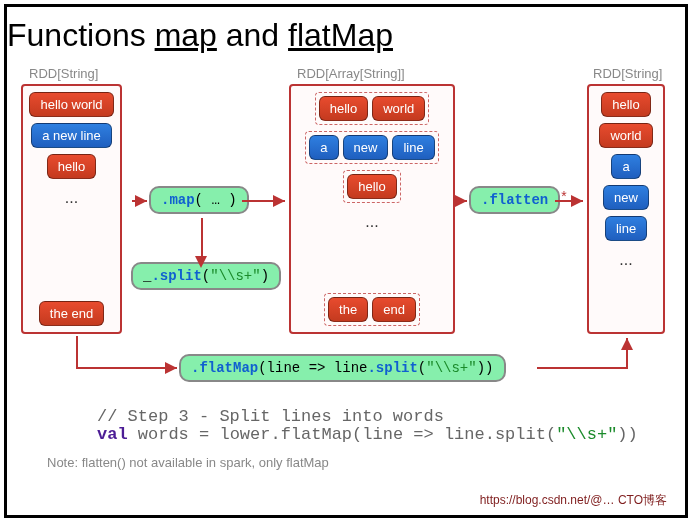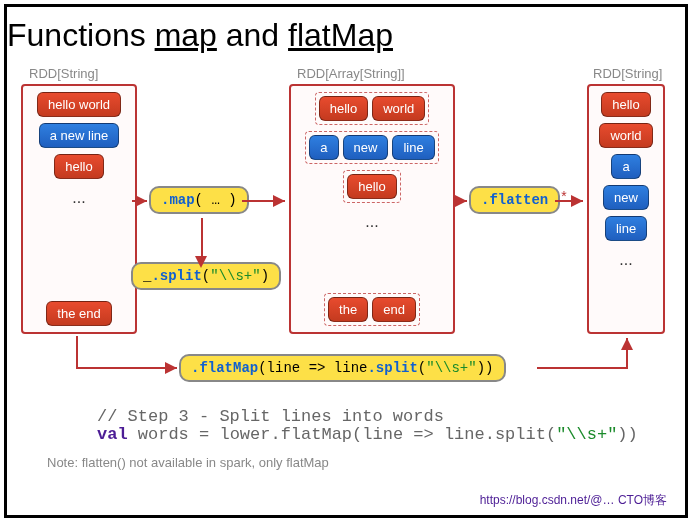--- a/index.html
+++ b/index.html
@@ -59,21 +59,21 @@
   .red { background: linear-gradient(#e84b2e,#c43a1f); }
   .blue { background: linear-gradient(#2f7fe0,#1f5fbf); }
   .dots { color:#333; font-size:16px; padding:4px 0; }
   .group-row {
     display:flex; gap:4px; padding:3px; border:1px dashed #c66; border-radius:4px;
   }
   .codebox {
     position:absolute;
     border:2px solid #888;
     border-radius:10px;
-    background:#fde047;
+    background:#86efac;
     font-family: "Courier New", monospace;
     font-size:14px;
     padding:4px 10px;
     color:#000;
     white-space:nowrap;
   }
   .codebox .kw { color:#1060d0; font-weight:bold; }
   .codebox .str { color:#1a8a2a; }
   .starred::after { content:"*"; color:#b33; position:absolute; right:-10px; top:2px; }
   .arrow-down {
@@ -86,39 +86,39 @@
   .footer {
     position:absolute; font-family:"Courier New",monospace; font-size:17px; color:#666;
     left: 90px;
   }
   .footer .kw { color:#4c1d95; font-weight:bold; }
   .footer .str { color:#1a8a2a; }
   .note {
     position:absolute; font-size:13px; color:#888; left:40px;
   }
   .watermark {
-    position:absolute; font-size:12px; color:#4c1d95; right:18px; bottom:6px;
+    position:absolute; font-size:12px; color:#7f1d1d; right:18px; bottom:6px;
   }
   svg.conn { position:absolute; left:0; top:0; pointer-events:none; }
 </style>
 </head>
 <body>
 
 <div class="frame">
   <div class="title">
     <span>Functions </span><span class="u">map</span><span> and </span><span class="u">flatMap</span>
   </div>
 
   <div class="stage">
 
     <div class="rdd-label" style="left:22px; top:0;">RDD[String]</div>
     <div class="rdd-label" style="left:290px; top:0;">RDD[Array[String]]</div>
     <div class="rdd-label" style="left:586px; top:0;">RDD[String]</div>
 
-    <div class="col" id="col-left" style="left:14px; top:18px; width:116px; height:250px;">
+    <div class="col" id="col-left" style="left:14px; top:18px; width:101px; height:250px;">
         <span class="pill red">hello world</span>
         <span class="pill blue">a new line</span>
         <span class="pill red">hello</span>
         <div class="dots">...</div>
         <div style="flex: 1 1 0%;"></div>
         <span class="pill red">the end</span>
       </div>
 
     <div class="col" id="col-mid" style="left:282px; top:18px; width:166px; height:250px;">
         <div class="group-row">

